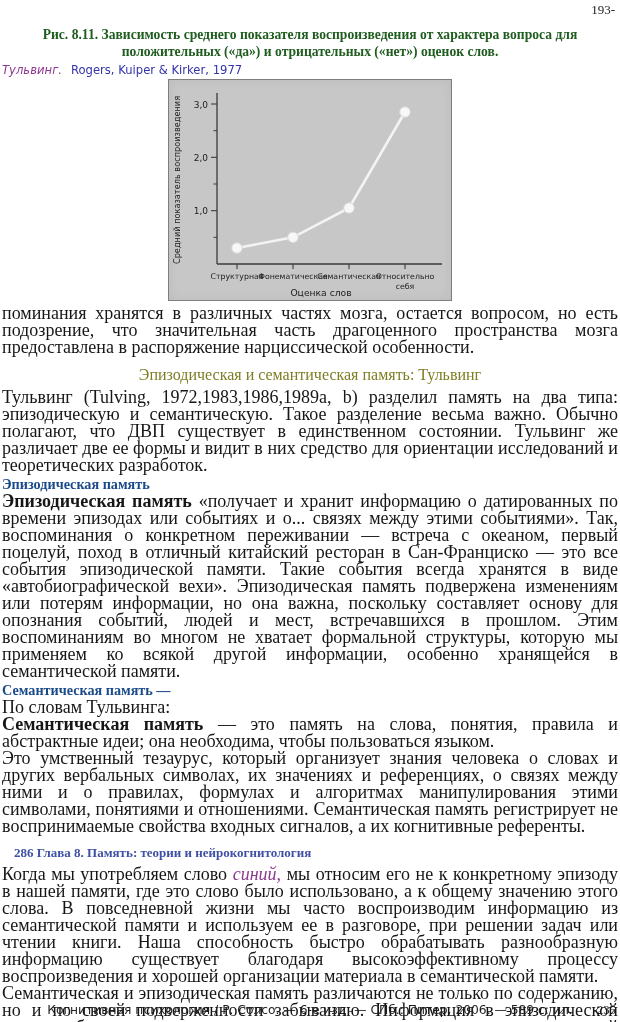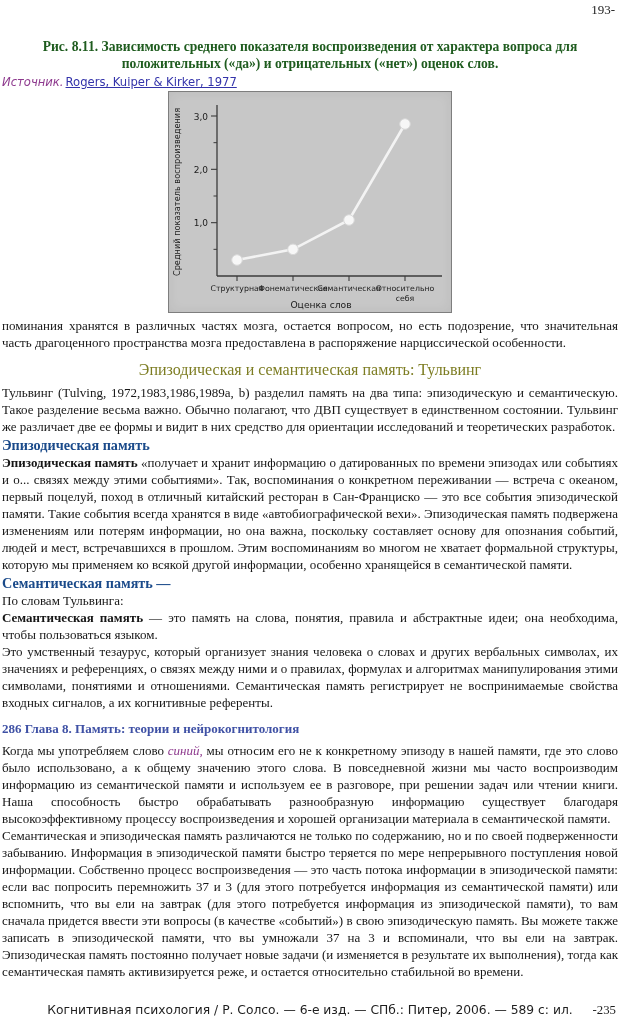--- a/index.html
+++ b/index.html
@@ -16,41 +16,41 @@
     font-size:13px;
     padding:2px 5px 0 0;
     color:#1c1c1c;
   }
   .fig-caption{
     font-weight:bold;
     color:#1f5c1f;
     text-align:center;
     font-size:13.6px;
     line-height:17px;
-    margin:20px 14px 2px 14px;
+    margin:8px 14px 2px 14px;
   }
   .source-line{
     font-family:"DejaVu Sans","Liberation Sans",sans-serif;
     font-size:11.6px;
     margin:3px 0 2px 2px;
     white-space:nowrap;
   }
   .source-label{color:#8e3a8e;font-style:italic;}
-  .source-link{color:#3333aa;text-decoration:underline;margin-left:2px;cursor:pointer;}
+  .source-link{color:#3333aa;margin-left:9px;cursor:pointer;}
   .figure-box{
     width:282px;height:220px;
     margin:2px auto 4px auto;
     background:#c7c7c7;
     border:1px solid #7e7e7e;
     box-shadow:inset 0 0 12px rgba(0,0,0,0.06);
   }
   .figure-box svg{display:block;}
   svg text{font-family:"DejaVu Sans","Liberation Sans",sans-serif;fill:#1c1c1c;}
   .body-text{
-    font-size:13px;
+    font-size:18px;
     line-height:17px;
     text-align:justify;
     margin:0;
     padding:0 2px;
   }
   .lead{font-weight:bold;}
   .word-accent{color:#8e3a8e;font-style:italic;font-family:Liberation Serif, serif;}
   .section-heading{
     font-size:16px;
     font-weight:normal;
@@ -65,21 +65,21 @@
     color:#1a4a8a;
     margin:1px 0 0 0;
     padding:0 2px;
     line-height:18px;
   }
   .running-header{
     font-size:13px;
     font-weight:bold;
     color:#3f51a5;
     margin:10px 0 5px 0;
-    padding:0 2px;
+    padding:0 14px;
     line-height:16px;
   }
   .footer{
     position:absolute;
     left:0;right:0;bottom:5px;
     font-family:"DejaVu Sans","Liberation Sans",sans-serif;
     font-size:12.3px;
     color:#1e1e1e;
     text-align:center;
     margin-top:24px;
@@ -94,21 +94,21 @@
 </head>
 <body>
 
 <div class="page">
 
   <div class="page-num-top">193-</div>
 
   <div class="fig-caption">Рис. 8.11. Зависимость среднего показателя воспроизведения от характера вопроса для положительных («да») и отрицательных («нет») оценок слов.</div>
 
   <div class="source-line">
-    <span class="source-label">Источник.</span><span class="source-link">Rogers, Kuiper &amp; Kirker, 1977</span>
+    <span class="source-label">Тульвинг.</span><span class="source-link">Rogers, Kuiper &amp; Kirker, 1977</span>
   </div>
 
   <div class="figure-box">
     <svg id="chart-svg" width="282" height="220" viewBox="0 0 282 220">
         <line x1="48" y1="13" x2="48" y2="184" stroke="#3b3b3b" stroke-width="1.3"></line>
         <line x1="48" y1="184" x2="273" y2="184" stroke="#3b3b3b" stroke-width="1.3"></line>
         <line x1="42" y1="130.66666666666666" x2="48" y2="130.66666666666666" stroke="#3b3b3b" stroke-width="1.1"></line>
         <text x="39" y="134.16666666666666" text-anchor="end" font-size="9">1,0</text>
         <line x1="42" y1="77.33333333333333" x2="48" y2="77.33333333333333" stroke="#3b3b3b" stroke-width="1.1"></line>
         <text x="39" y="80.83333333333333" text-anchor="end" font-size="9">2,0</text>

